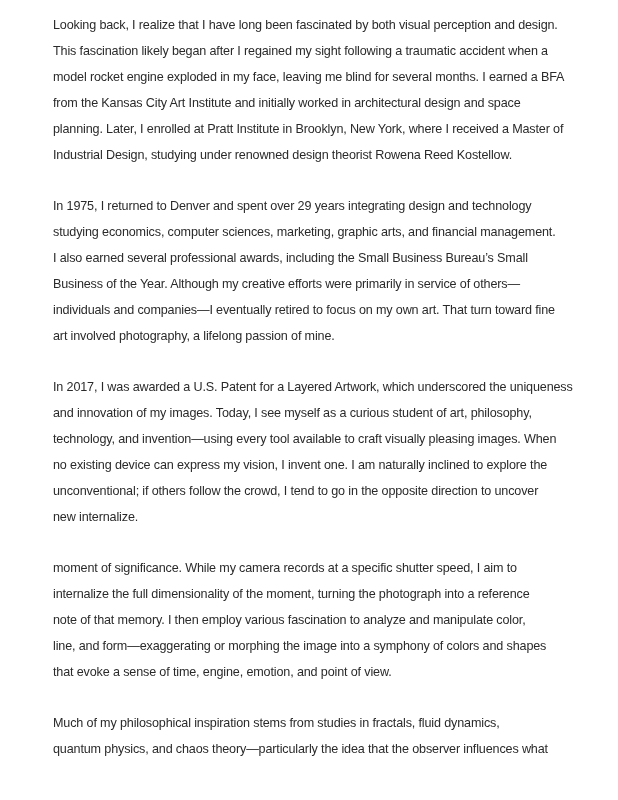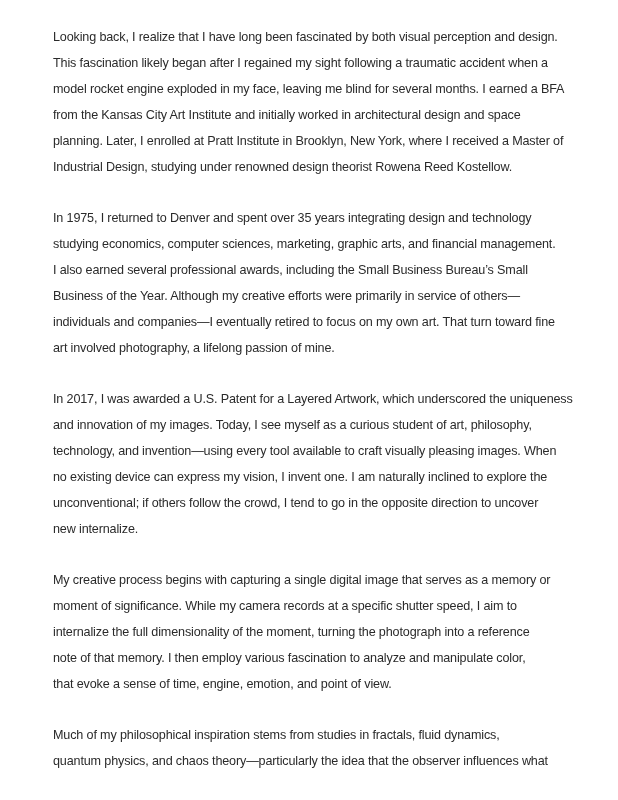--- a/index.html
+++ b/index.html
@@ -18,60 +18,60 @@
       left: 53px;
       top: 8px;
       width: 540px;
       font-family: "Liberation Sans", sans-serif;
       font-size: 12.6px;
       line-height: 26px;
       color: #2a2a2a;
       letter-spacing: -0.15px;
     }
     .para {
-      margin: 16px 0 25px 0;
+      margin: 4px 0 25px 0;
     }
     .line {
       display: block;
       white-space: nowrap;
     }
   </style>
 </head>
 <body>
 
 <div class="page">
   <p class="para">
     <span class="line">Looking back, I realize that I have long been fascinated by both visual perception and design.</span>
     <span class="line">This fascination likely began after I regained my sight following a traumatic accident when a</span>
     <span class="line">model rocket engine exploded in my face, leaving me blind for several months. I earned a BFA</span>
     <span class="line">from the Kansas City Art Institute and initially worked in architectural design and space</span>
     <span class="line">planning. Later, I enrolled at Pratt Institute in Brooklyn, New York, where I received a Master of</span>
     <span class="line">Industrial Design, studying under renowned design theorist Rowena Reed Kostellow.</span>
   </p>
   <p class="para">
-    <span class="line">In 1975, I returned to Denver and spent over 35 years integrating design and technology</span>
+    <span class="line">In 1975, I returned to Denver and spent over 29 years integrating design and technology</span>
     <span class="line">studying economics, computer sciences, marketing, graphic arts, and financial management.</span>
     <span class="line">I also earned several professional awards, including the Small Business Bureau’s Small</span>
     <span class="line">Business of the Year. Although my creative efforts were primarily in service of others—</span>
     <span class="line">individuals and companies—I eventually retired to focus on my own art. That turn toward fine</span>
     <span class="line">art involved photography, a lifelong passion of mine.</span>
   </p>
   <p class="para">
     <span class="line">In 2017, I was awarded a U.S. Patent for a Layered Artwork, which underscored the uniqueness</span>
     <span class="line">and innovation of my images. Today, I see myself as a curious student of art, philosophy,</span>
     <span class="line">technology, and invention—using every tool available to craft visually pleasing images. When</span>
     <span class="line">no existing device can express my vision, I invent one. I am naturally inclined to explore the</span>
     <span class="line">unconventional; if others follow the crowd, I tend to go in the opposite direction to uncover</span>
     <span class="line">new internalize.</span>
   </p>
   <p class="para">
-    <span class="line">My creative process begins with capturing a single digital image that serves as a memory or</span>
     <span class="line">moment of significance. While my camera records at a specific shutter speed, I aim to</span>
     <span class="line">internalize the full dimensionality of the moment, turning the photograph into a reference</span>
     <span class="line">note of that memory. I then employ various fascination to analyze and manipulate color,</span>
+    <span class="line">line, and form—exaggerating or morphing the image into a symphony of colors and shapes</span>
     <span class="line">that evoke a sense of time, engine, emotion, and point of view.</span>
   </p>
   <p class="para">
     <span class="line">Much of my philosophical inspiration stems from studies in fractals, fluid dynamics,</span>
     <span class="line">quantum physics, and chaos theory—particularly the idea that the observer influences what</span>
 
   </p>
 </div>
 
 </body></html>

